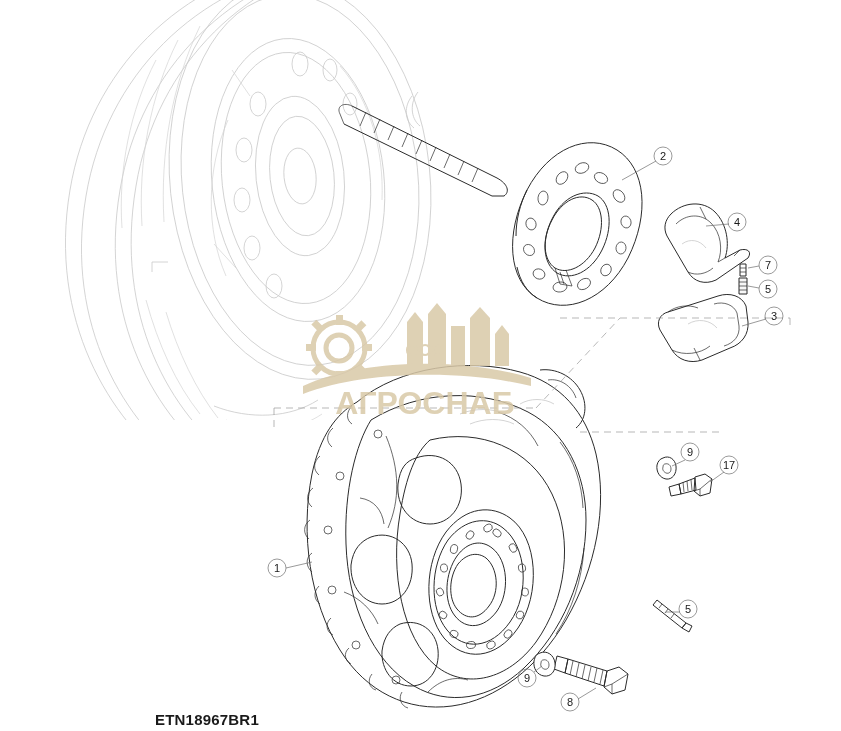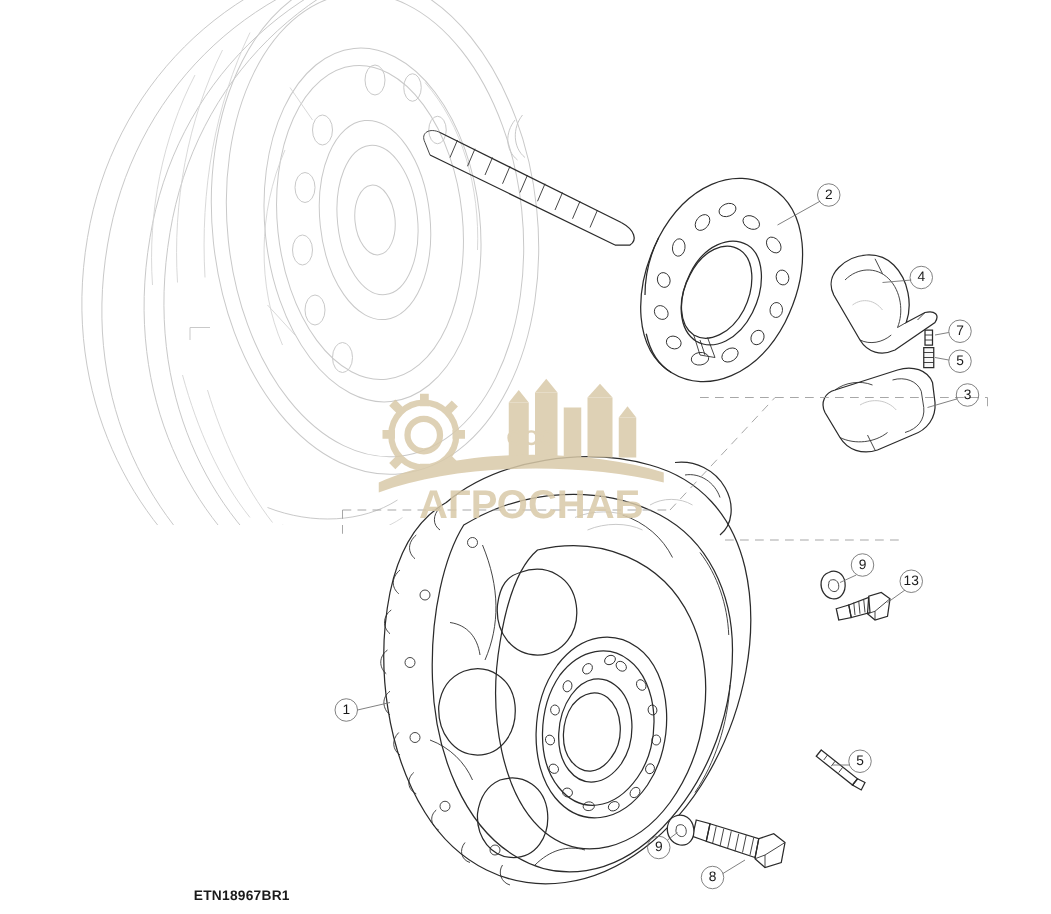--- a/index.html
+++ b/index.html
@@ -33,21 +33,21 @@
     line-height: 14px;
     width: 16px;
     height: 14px;
     pointer-events: none;
   }
   #part-code {
     position: absolute;
     left: 155px;
     top: 711px;
     font-family: "Liberation Sans", sans-serif;
-    font-size: 11px;
+    font-size: 15px;
     font-weight: bold;
     letter-spacing: 0.2px;
     color: #1a1a1a;
   }
   #watermark {
     position: absolute;
     left: 295px;
     top: 300px;
     width: 260px;
     height: 130px;
@@ -414,21 +414,21 @@
       <text class="wm-text" x="130" y="114" font-size="32" text-anchor="middle">АГРОСНАБ</text>
     </g>
   </svg>
 
   <div class="callout-label" style="left:655px; top:149px;">2</div>
   <div class="callout-label" style="left:729px; top:215px;">4</div>
   <div class="callout-label" style="left:760px; top:258px;">7</div>
   <div class="callout-label" style="left:760px; top:282px;">5</div>
   <div class="callout-label" style="left:766px; top:309px;">3</div>
   <div class="callout-label" style="left:682px; top:445px;">9</div>
-  <div class="callout-label" style="left:721px; top:458px;">13</div>
+  <div class="callout-label" style="left:721px; top:458px;">17</div>
   <div class="callout-label" style="left:269px; top:561px;">1</div>
   <div class="callout-label" style="left:680px; top:602px;">5</div>
   <div class="callout-label" style="left:519px; top:671px;">9</div>
   <div class="callout-label" style="left:562px; top:695px;">8</div>
 
   <div id="part-code">ETN18967BR1</div>
 
 </div>
 
 </body></html>

